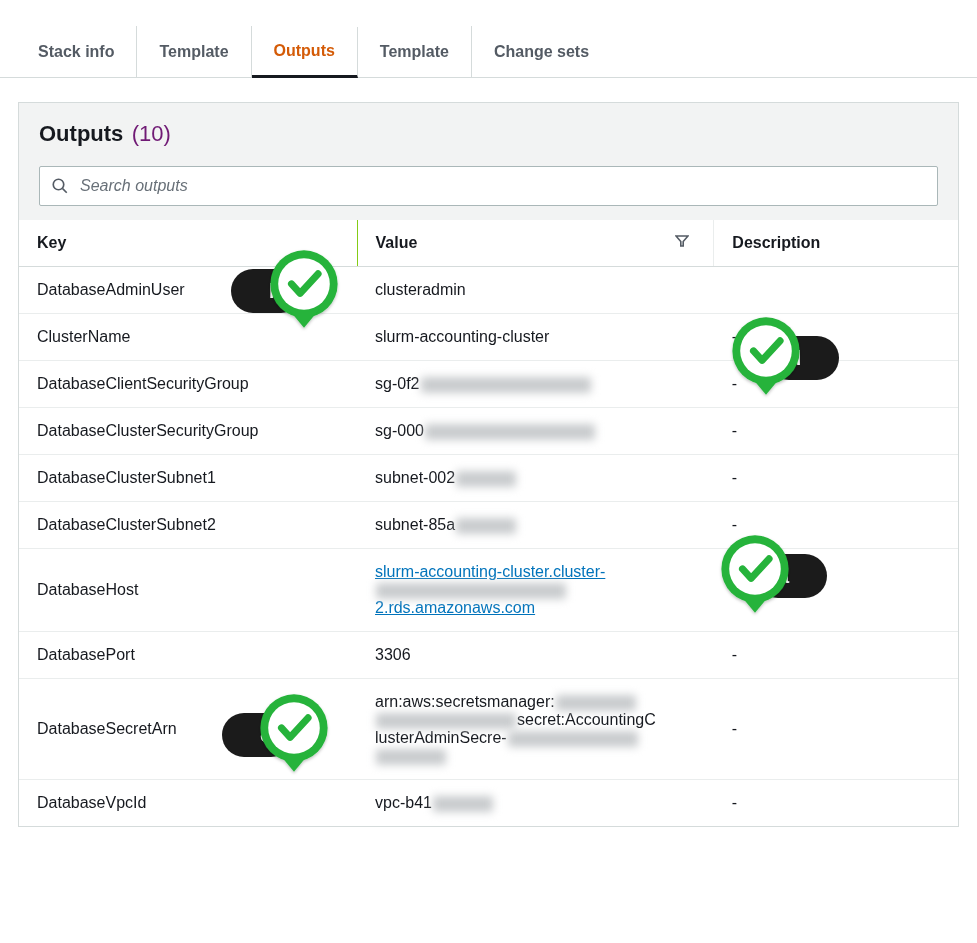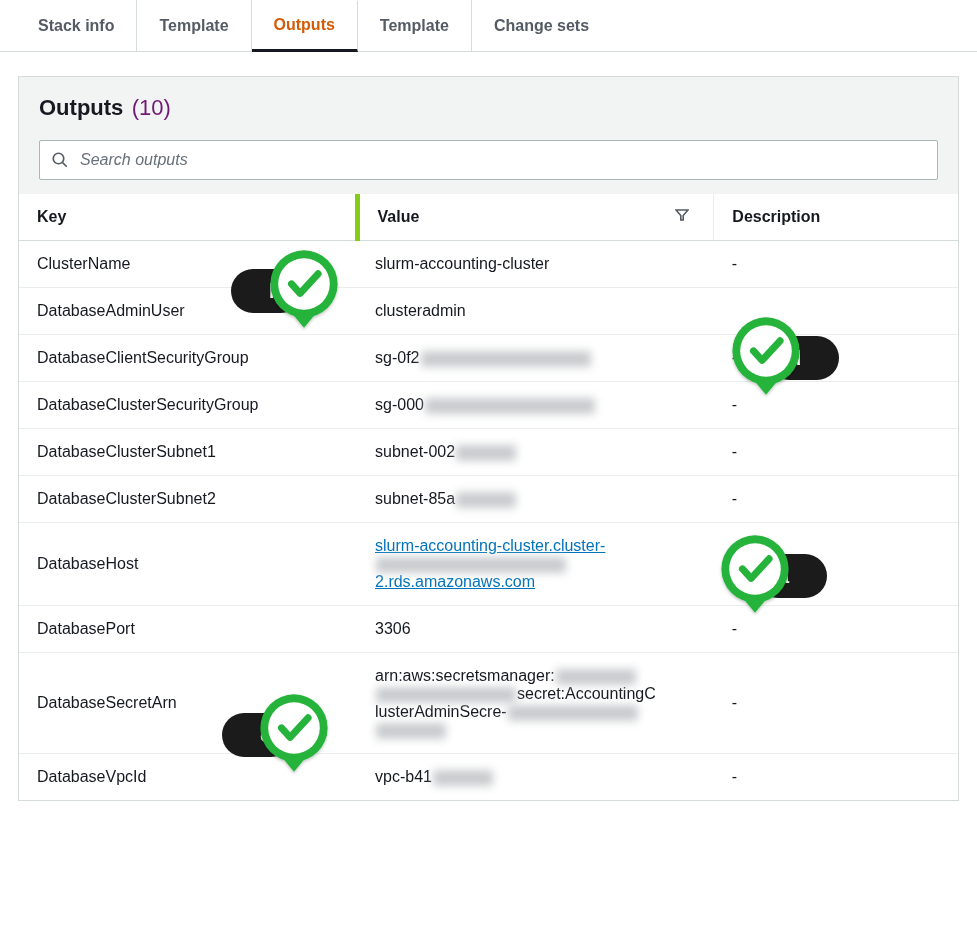--- a/index.html
+++ b/index.html
@@ -13,20 +13,21 @@
     position: relative;
   }
 
   
   .tabs {
     display: flex;
     align-items: center;
     padding: 0 16px;
     border-bottom: 1px solid #d5dbdb;
     height: 52px;
+    margin-top: 26px;
   }
   .tab {
     padding: 14px 22px;
     font-size: 16px;
     font-weight: 700;
     color: #545b64;
     cursor: pointer;
     border-right: 1px solid #d5dbdb;
     height: 100%;
     display:flex;
@@ -91,21 +92,21 @@
   }
   thead th {
     text-align: left;
     font-size: 16px;
     font-weight: 700;
     padding: 14px 18px;
     background: #fff;
     border-bottom: 1px solid #d5dbdb;
     position: relative;
   }
-  .col-key { width: 36%; border-right:5px solid #84cc16;}
+  .col-key { width: 36%; border-right:1px solid #84cc16;}
   .col-value { width: 38%; border-right:1px solid #eaeded;}
   .col-desc { width: 26%; }
   .sort-caret, .filter-caret {
     position:absolute;
     right:24px;
     top:50%;
     transform:translateY(-50%);
     color:#545b64;
   }
   tbody td {
@@ -206,28 +207,28 @@
             </svg>
           </span>
         </th>
         <th class="col-desc">
           <span>Description</span>
         </th>
       </tr>
     </thead>
     <tbody id="rows-body">
         <tr>
-          <td>ClusterName</td>
-          <td><span>slurm-accounting-cluster</span></td>
-          <td>-</td>
-        </tr>
-        <tr>
           <td>DatabaseAdminUser</td>
           <td><span>clusteradmin</span></td>
           <td></td>
+        </tr>
+        <tr>
+          <td>ClusterName</td>
+          <td><span>slurm-accounting-cluster</span></td>
+          <td>-</td>
         </tr>
         <tr>
           <td>DatabaseClientSecurityGroup</td>
           <td><span>sg-0f2</span><span class="blur" style="width: 170px;">&nbsp;</span></td>
           <td>-</td>
         </tr>
         <tr>
           <td>DatabaseClusterSecurityGroup</td>
           <td><span>sg-000</span><span class="blur" style="width: 170px;">&nbsp;</span></td>
           <td>-</td>

